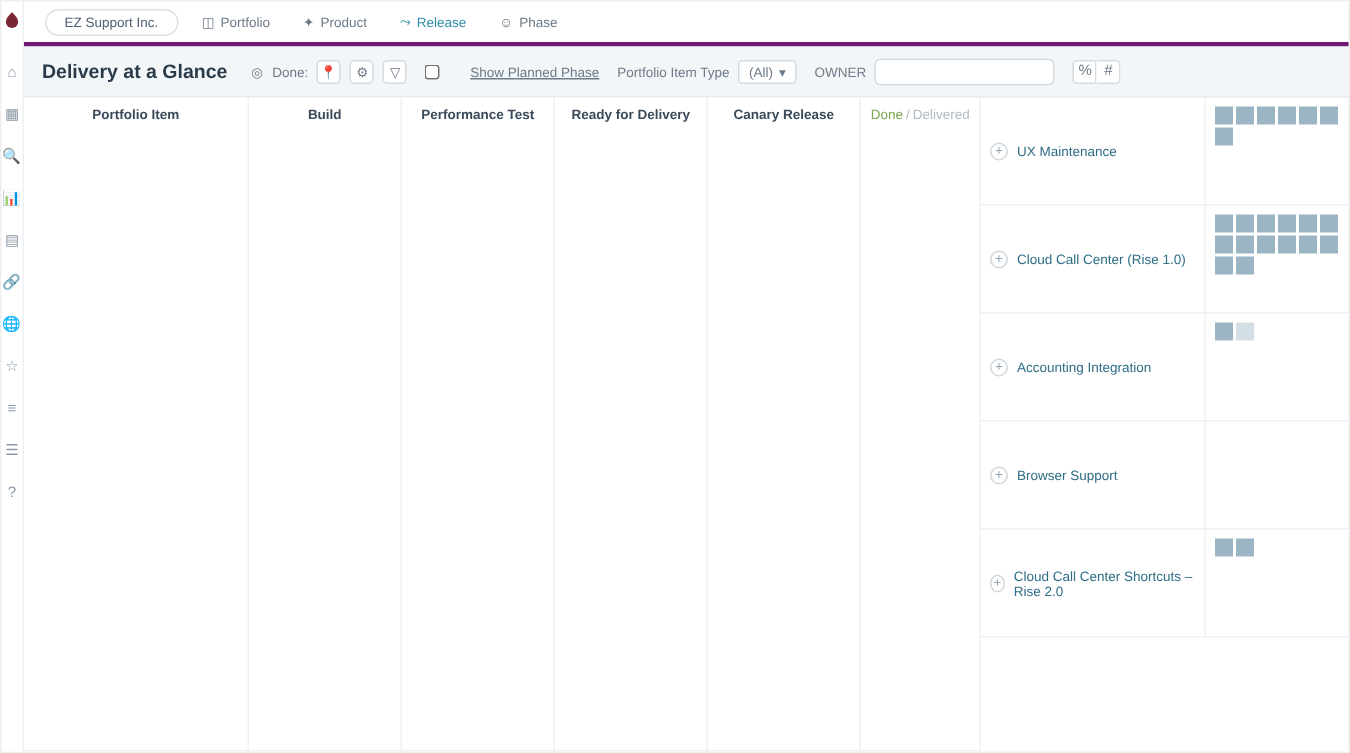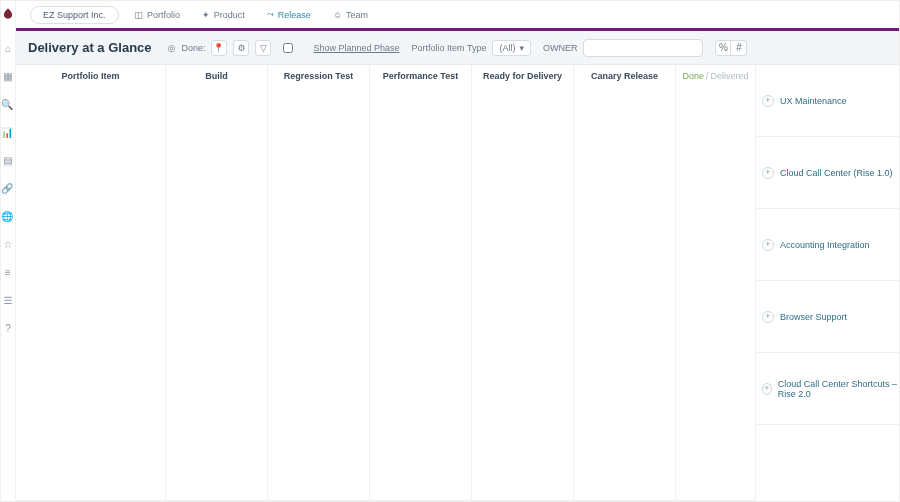--- a/index.html
+++ b/index.html
@@ -102,21 +102,21 @@
         <div class="nav-item">
           <span>✦</span>
           <span>Product</span>
         </div>
         <div class="nav-item active">
           <span>⤳</span>
           <span>Release</span>
         </div>
         <div class="nav-item">
           <span>☺</span>
-          <span>Team</span>
+          <span>Phase</span>
         </div>
       </div>
       <div class="top-right">
         <div class="avatar"></div>
         <div class="ricon" style="color:#8b98a6;">≡</div>
       </div>
     </div>
 
     <div class="toolbar">
       <div class="title">Delivery at a Glance</div>
@@ -149,21 +149,20 @@
       <div class="legend-btn">
         <span>☲</span>
         <span>Legend</span>
       </div>
     </div>
 
     <div class="grid">
       <div class="grid-row grid-head">
         <div class="cell c-item">Portfolio Item</div>
         <div class="cell c-stage">Build</div>
-        <div class="cell c-stage">Regression Test</div>
         <div class="cell c-stage">Performance Test</div>
         <div class="cell c-stage">Ready for Delivery</div>
         <div class="cell c-stage">Canary Release</div>
         <div class="cell c-gauge">
           <span>Done</span><span class="sep">/</span><span class="g2">Delivered</span>
         </div>
       </div>
       <div id="grid-body">
           <div class="grid-row body-row">
             <div class="cell c-item item-cell">

